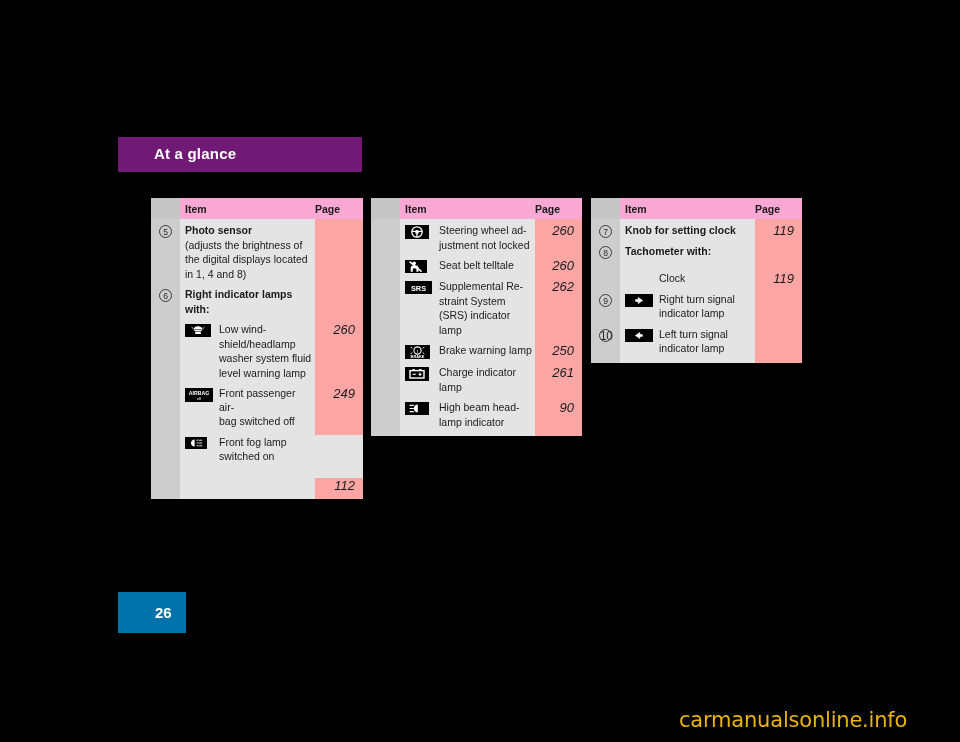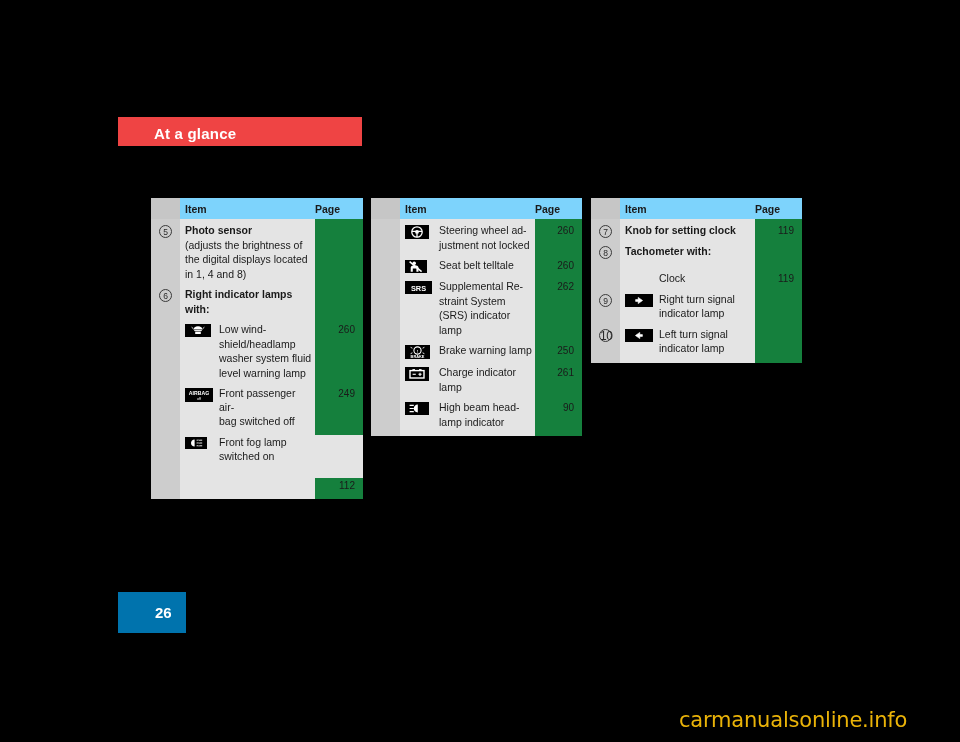--- a/index.html
+++ b/index.html
@@ -13,24 +13,24 @@
     position: relative;
     overflow: hidden;
     font-family: "Liberation Sans", sans-serif;
     -webkit-font-smoothing: antialiased;
   }
 
   
   .header-banner {
     position: absolute;
     left: 118px;
-    top: 117px;
+    top: 137px;
     width: 244px;
-    height: 29px;
-    background: #ef4444;
+    height: 35px;
+    background: #701a75;
   }
   .header-banner .title {
     position: absolute;
     left: 36px;
     top: 8px;
     font-size: 15px;
     font-weight: bold;
     color: #ffffff;
     letter-spacing: 0.2px;
   }
@@ -70,21 +70,21 @@
     background: #e4e4e4;
     font-size: 10.5px;
     color: #1a1a1a;
   }
   .tbl-1 { left: 151px; top: 198px; width: 212px; }
   .tbl-2 { left: 371px; top: 198px; width: 211px; }
   .tbl-3 { left: 591px; top: 198px; width: 211px; }
 
   .thead {
     display: flex;
-    background: #7dd3fc;
+    background: #f9a8d4;
     height: 21px;
     align-items: center;
   }
   .thead .h-idx {
     width: 29px;
     flex: 0 0 29px;
     height: 21px;
     background: #c6c6c6;
   }
   .thead .h-item {
@@ -120,27 +120,28 @@
   .c-item {
     flex: 1 1 auto;
     background: #e4e4e4;
     padding: 0 3px 0 5px;
     display: flex;
     align-items: flex-start;
   }
   .c-page {
     flex: 0 0 47px;
     width: 47px;
-    background: #15803d;
+    background: #fca5a5;
     align-self: stretch;
     text-align: right;
     padding-right: 8px;
     box-sizing: border-box;
-    font-size: 10px;
+    font-size: 13px;
     line-height: 13.5px;
+    font-style: italic;
   }
   .tbl-1 .c-page { flex: 0 0 48px; width: 48px; }
 
   .idx-circle {
     display: inline-block;
     width: 13px;
     height: 13px;
     line-height: 12px;
     border: 1px solid #3a3a3a;
     border-radius: 50%;

